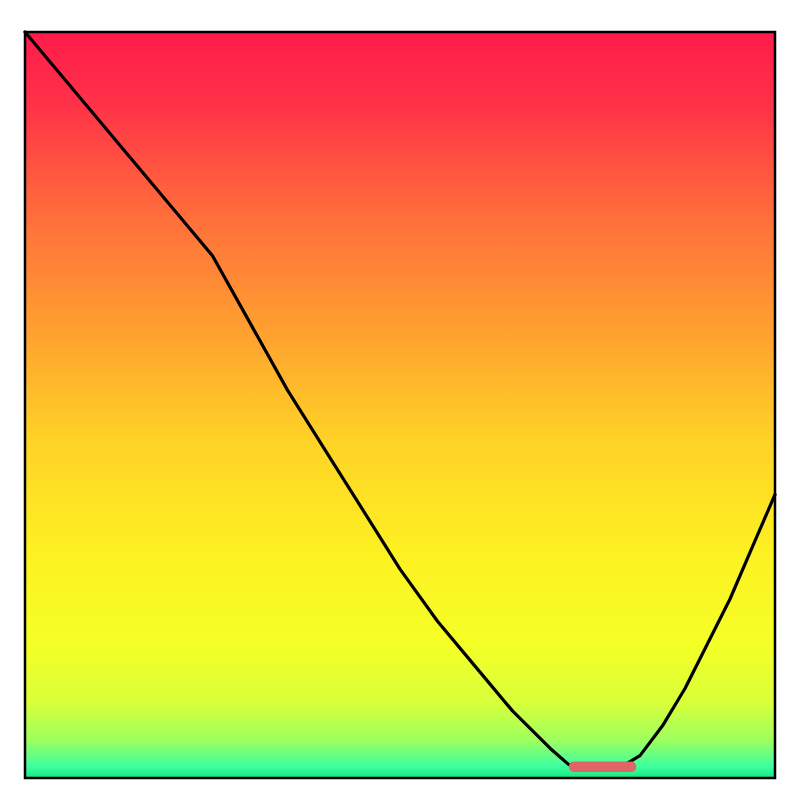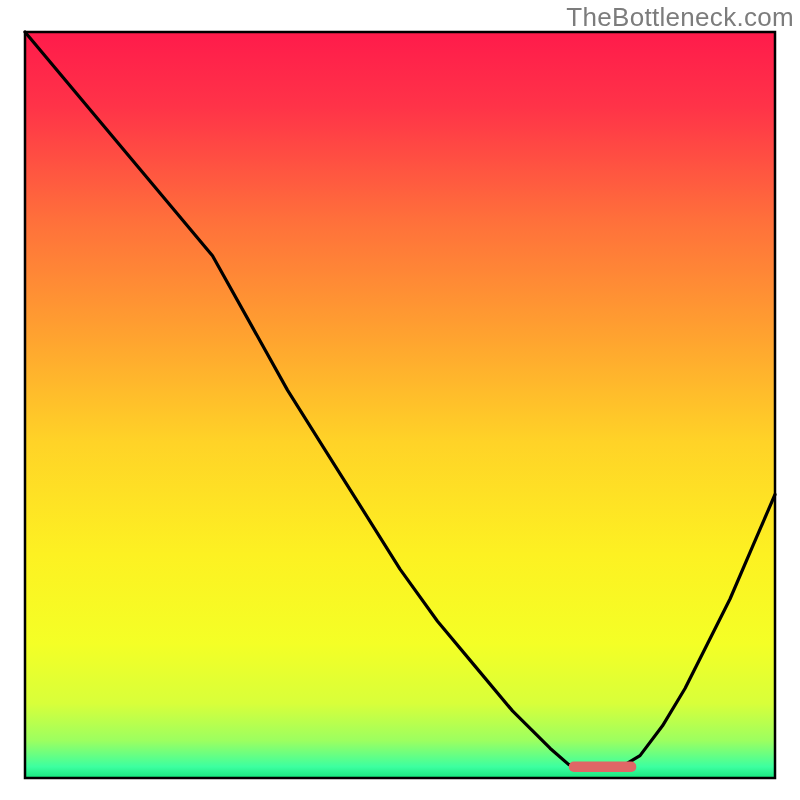--- a/index.html
+++ b/index.html
@@ -28,21 +28,20 @@
   svg.plot {
     position: absolute;
     top: 0;
     left: 0;
   }
 </style>
 </head>
 <body>
 <div class="wrap">
 
-  <div class="watermark">TheBottleneck.com</div>
 
   <svg class="plot" width="800" height="800" viewBox="0 0 800 800">
     <defs>
       <linearGradient id="bg-grad" x1="0" y1="0" x2="0" y2="1">
 
       <stop offset="0%" stop-color="#ff1b4b"></stop>
           <stop offset="10%" stop-color="#ff3348"></stop>
           <stop offset="25%" stop-color="#ff6f3b"></stop>
           <stop offset="40%" stop-color="#ffa030"></stop>
           <stop offset="55.00000000000001%" stop-color="#ffd327"></stop>

